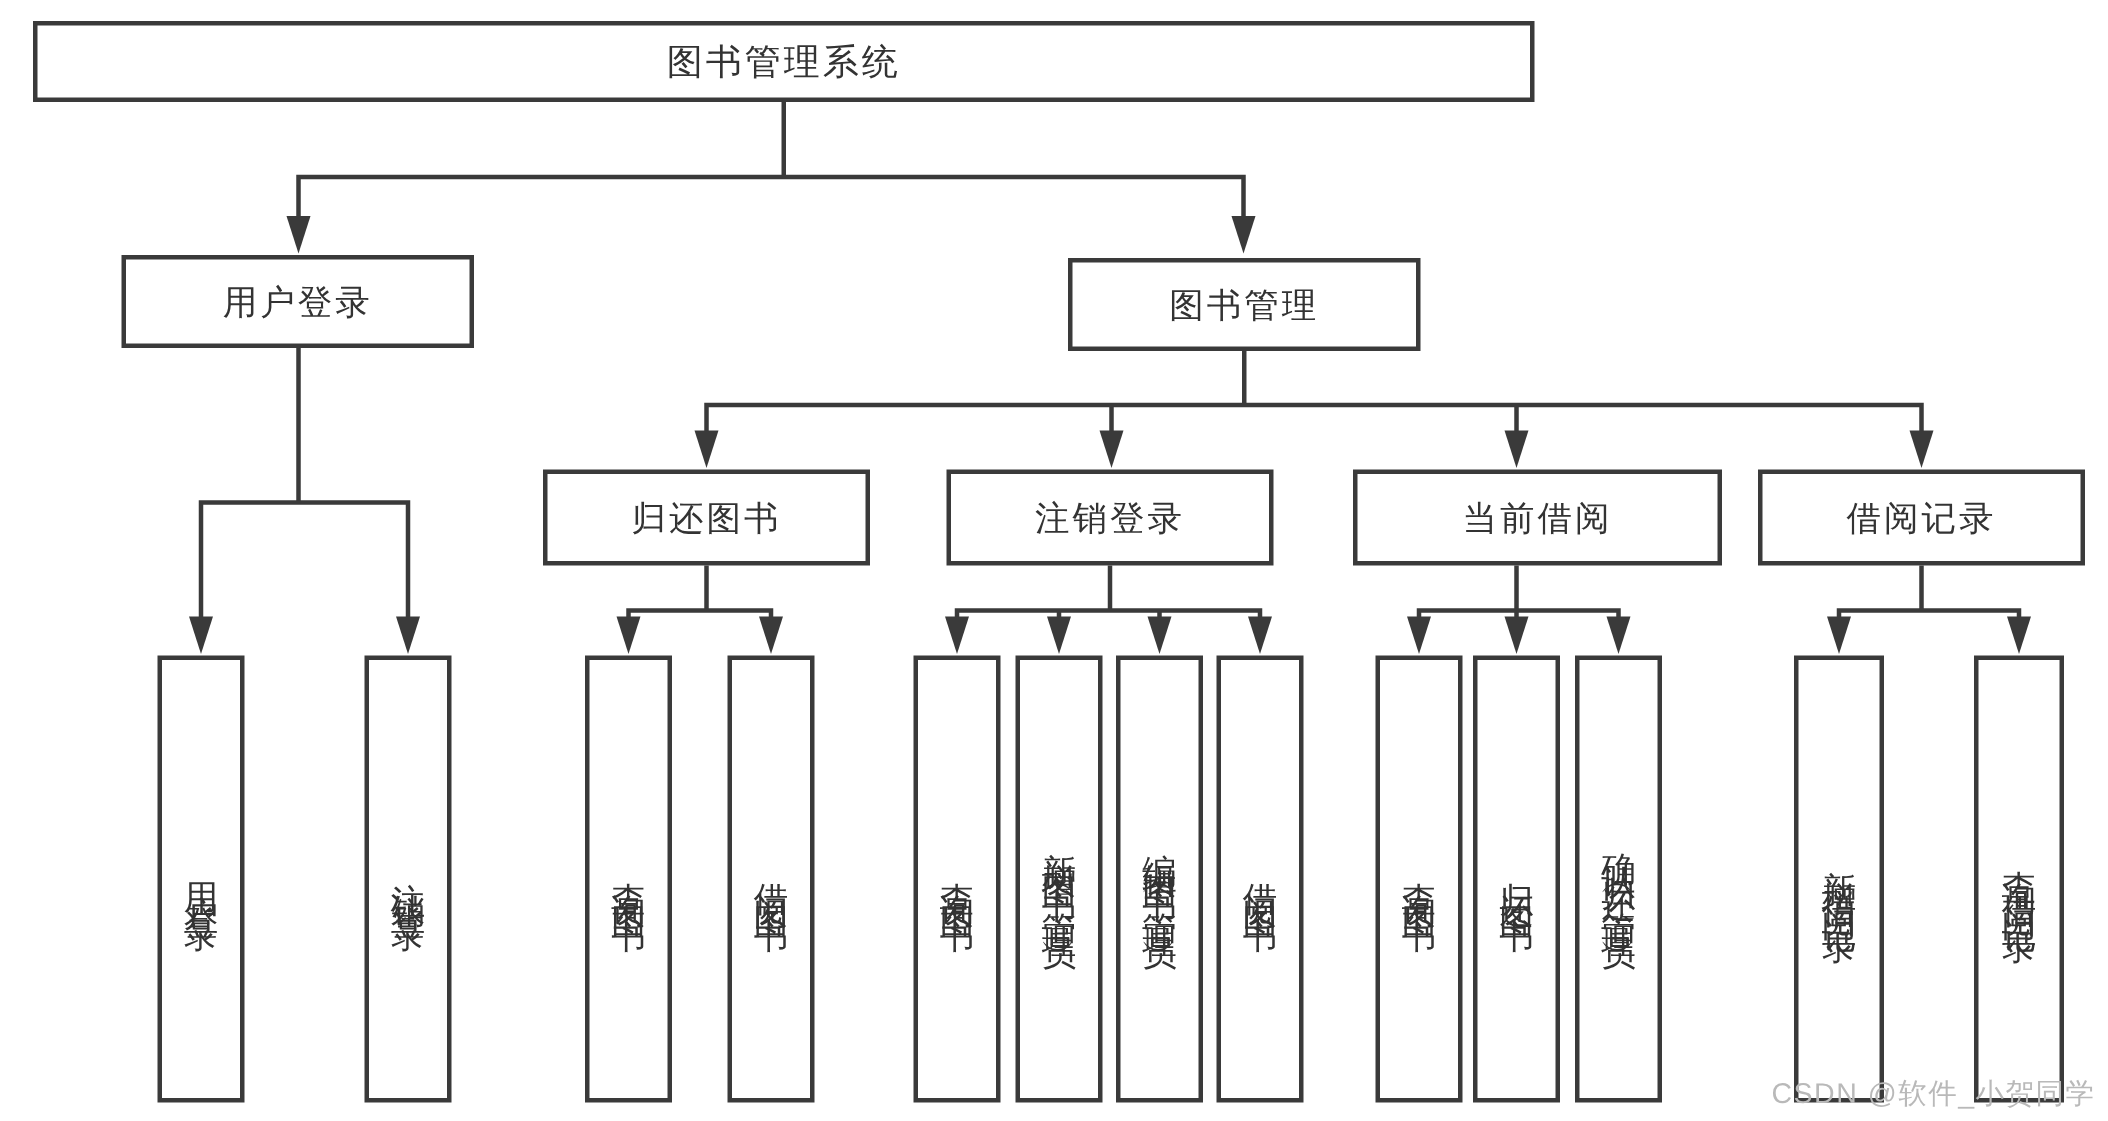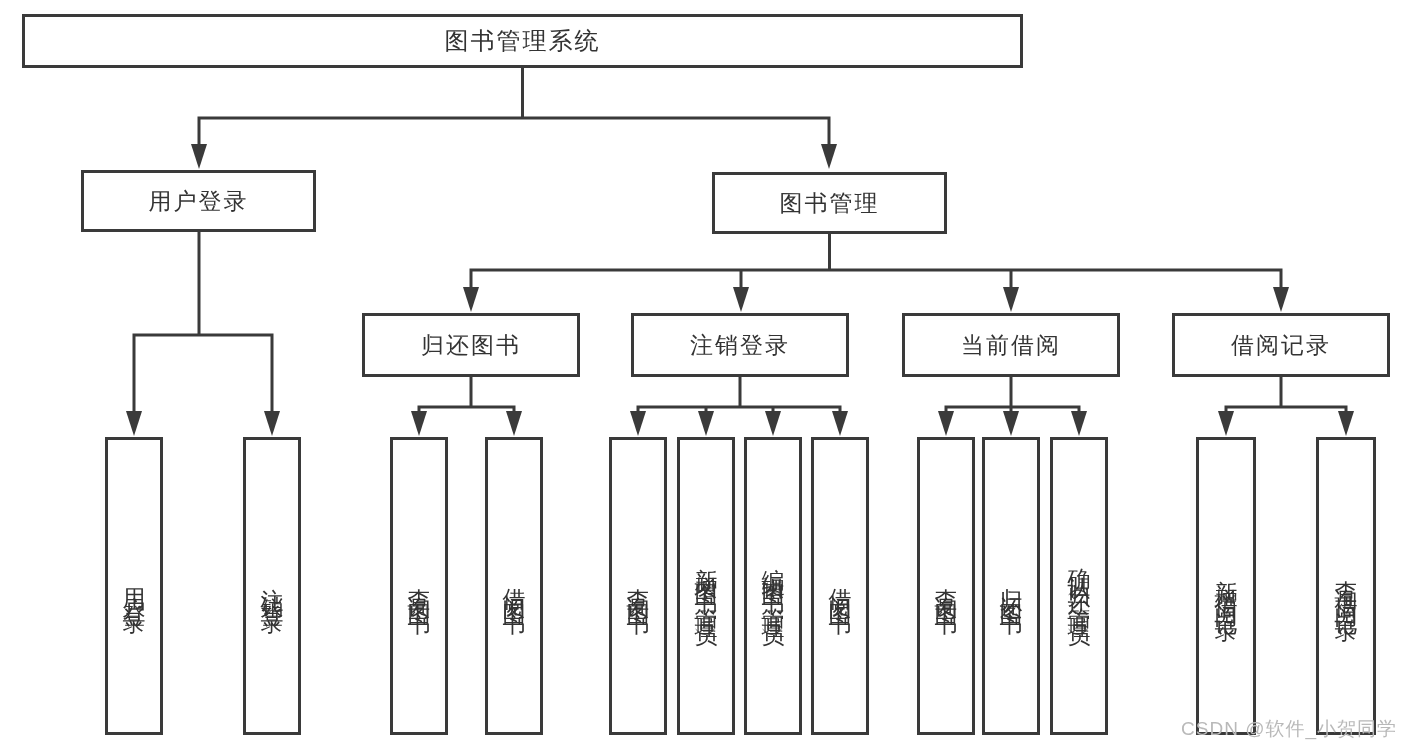--- a/index.html
+++ b/index.html
@@ -109,21 +109,21 @@
   <div class="node" style="left:712px; top:172px; width:235px; height:62px;">
     <span class="hlabel">图书管理</span>
   </div>
 
   <div class="node" style="left:362px; top:313px; width:218px; height:64px;">
     <span class="hlabel">归还图书</span>
   </div>
   <div class="node" style="left:631px; top:313px; width:218px; height:64px;">
     <span class="hlabel">注销登录</span>
   </div>
-  <div class="node" style="left:902px; top:313px; width:218px; height:64px;">
+  <div class="node" style="left:902px; top:313px; width:246px; height:64px;">
     <span class="hlabel">当前借阅</span>
   </div>
   <div class="node" style="left:1172px; top:313px; width:218px; height:64px;">
     <span class="hlabel">借阅记录</span>
   </div>
 
   <div class="node leaf" style="left:105px; top:437px; width:58px; height:298px;">
     <span class="vlabel">用户登录</span>
   </div>
   <div class="node leaf" style="left:243px; top:437px; width:58px; height:298px;">

